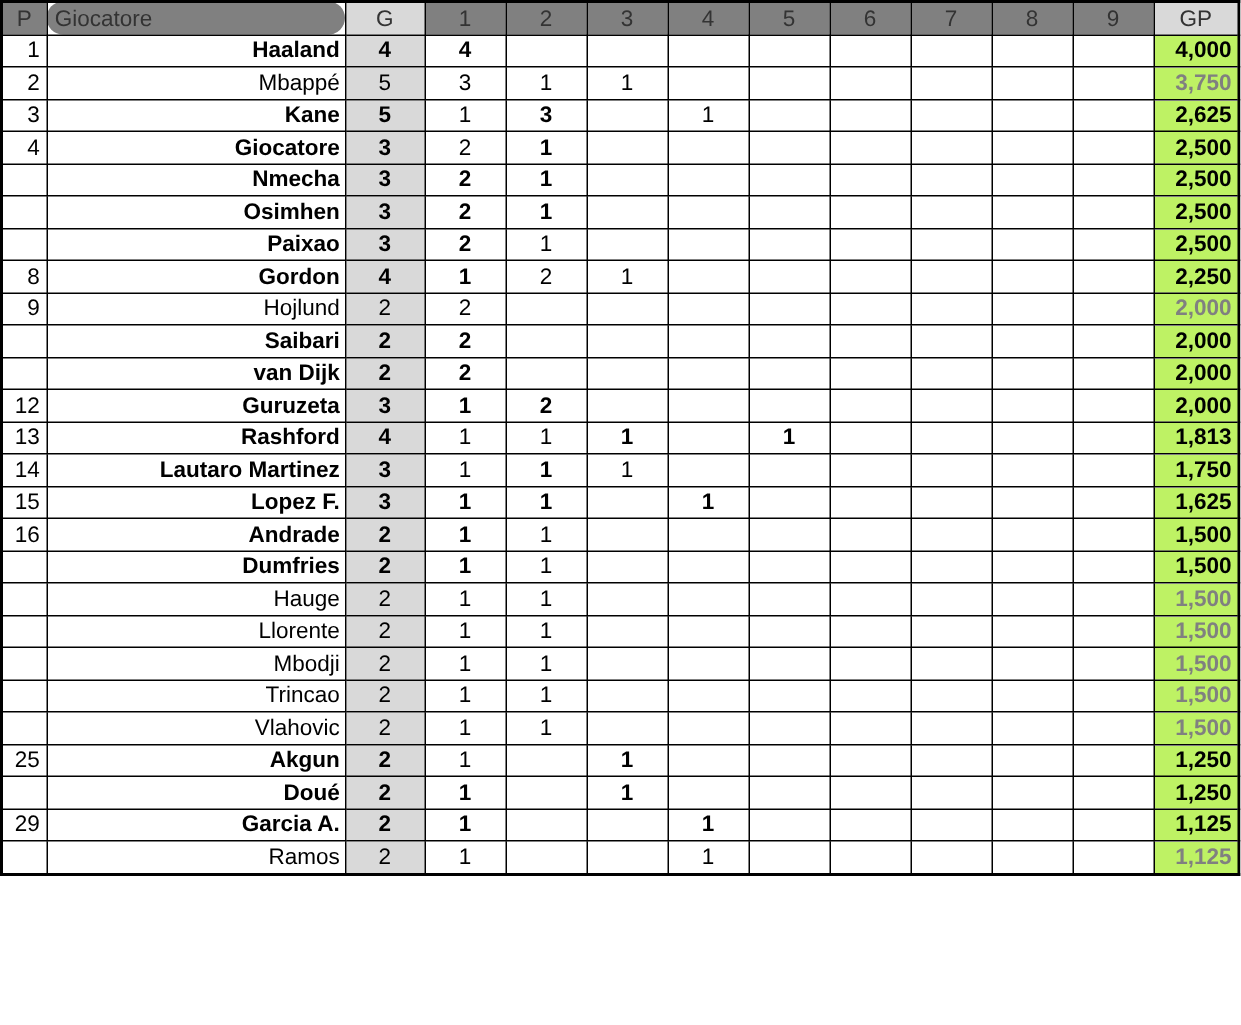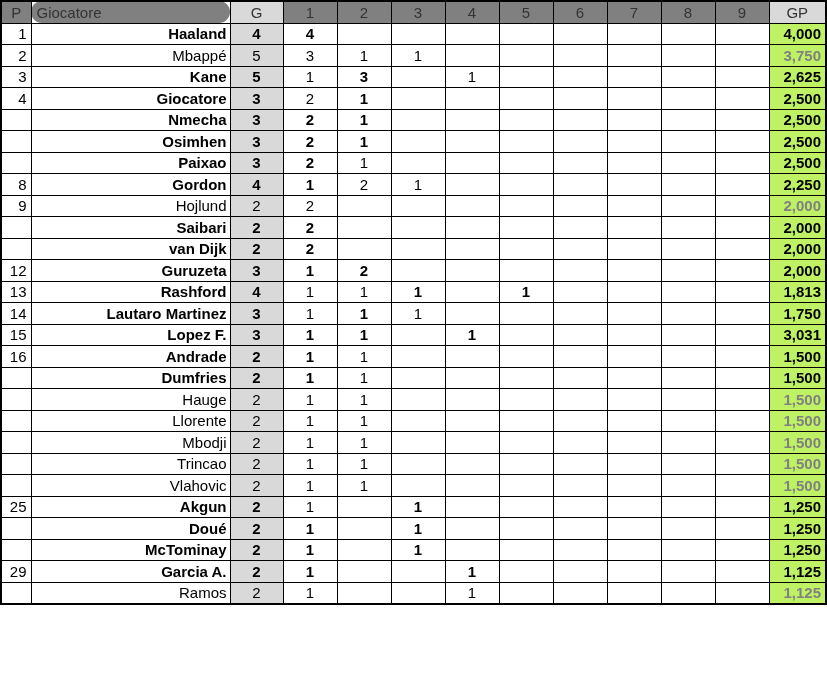--- a/index.html
+++ b/index.html
@@ -292,21 +292,21 @@
           <td class="g b">3</td>
           <td class="b">1</td>
           <td class="b">1</td>
           <td></td>
           <td class="b">1</td>
           <td></td>
           <td></td>
           <td></td>
           <td></td>
           <td></td>
-          <td class="gp">3,031</td>
+          <td class="gp">1,625</td>
         </tr>
         <tr>
           <td class="p">16</td>
           <td class="name b">Andrade</td>
           <td class="g b">2</td>
           <td class="b">1</td>
           <td>1</td>
           <td></td>
           <td></td>
           <td></td>
@@ -417,35 +417,20 @@
           <td></td>
           <td></td>
           <td></td>
           <td></td>
           <td></td>
           <td class="gp">1,250</td>
         </tr>
         <tr>
           <td class="p"></td>
           <td class="name b">Doué</td>
-          <td class="g b">2</td>
-          <td class="b">1</td>
-          <td></td>
-          <td class="b">1</td>
-          <td></td>
-          <td></td>
-          <td></td>
-          <td></td>
-          <td></td>
-          <td></td>
-          <td class="gp">1,250</td>
-        </tr>
-        <tr>
-          <td class="p"></td>
-          <td class="name b">McTominay</td>
           <td class="g b">2</td>
           <td class="b">1</td>
           <td></td>
           <td class="b">1</td>
           <td></td>
           <td></td>
           <td></td>
           <td></td>
           <td></td>
           <td></td>

